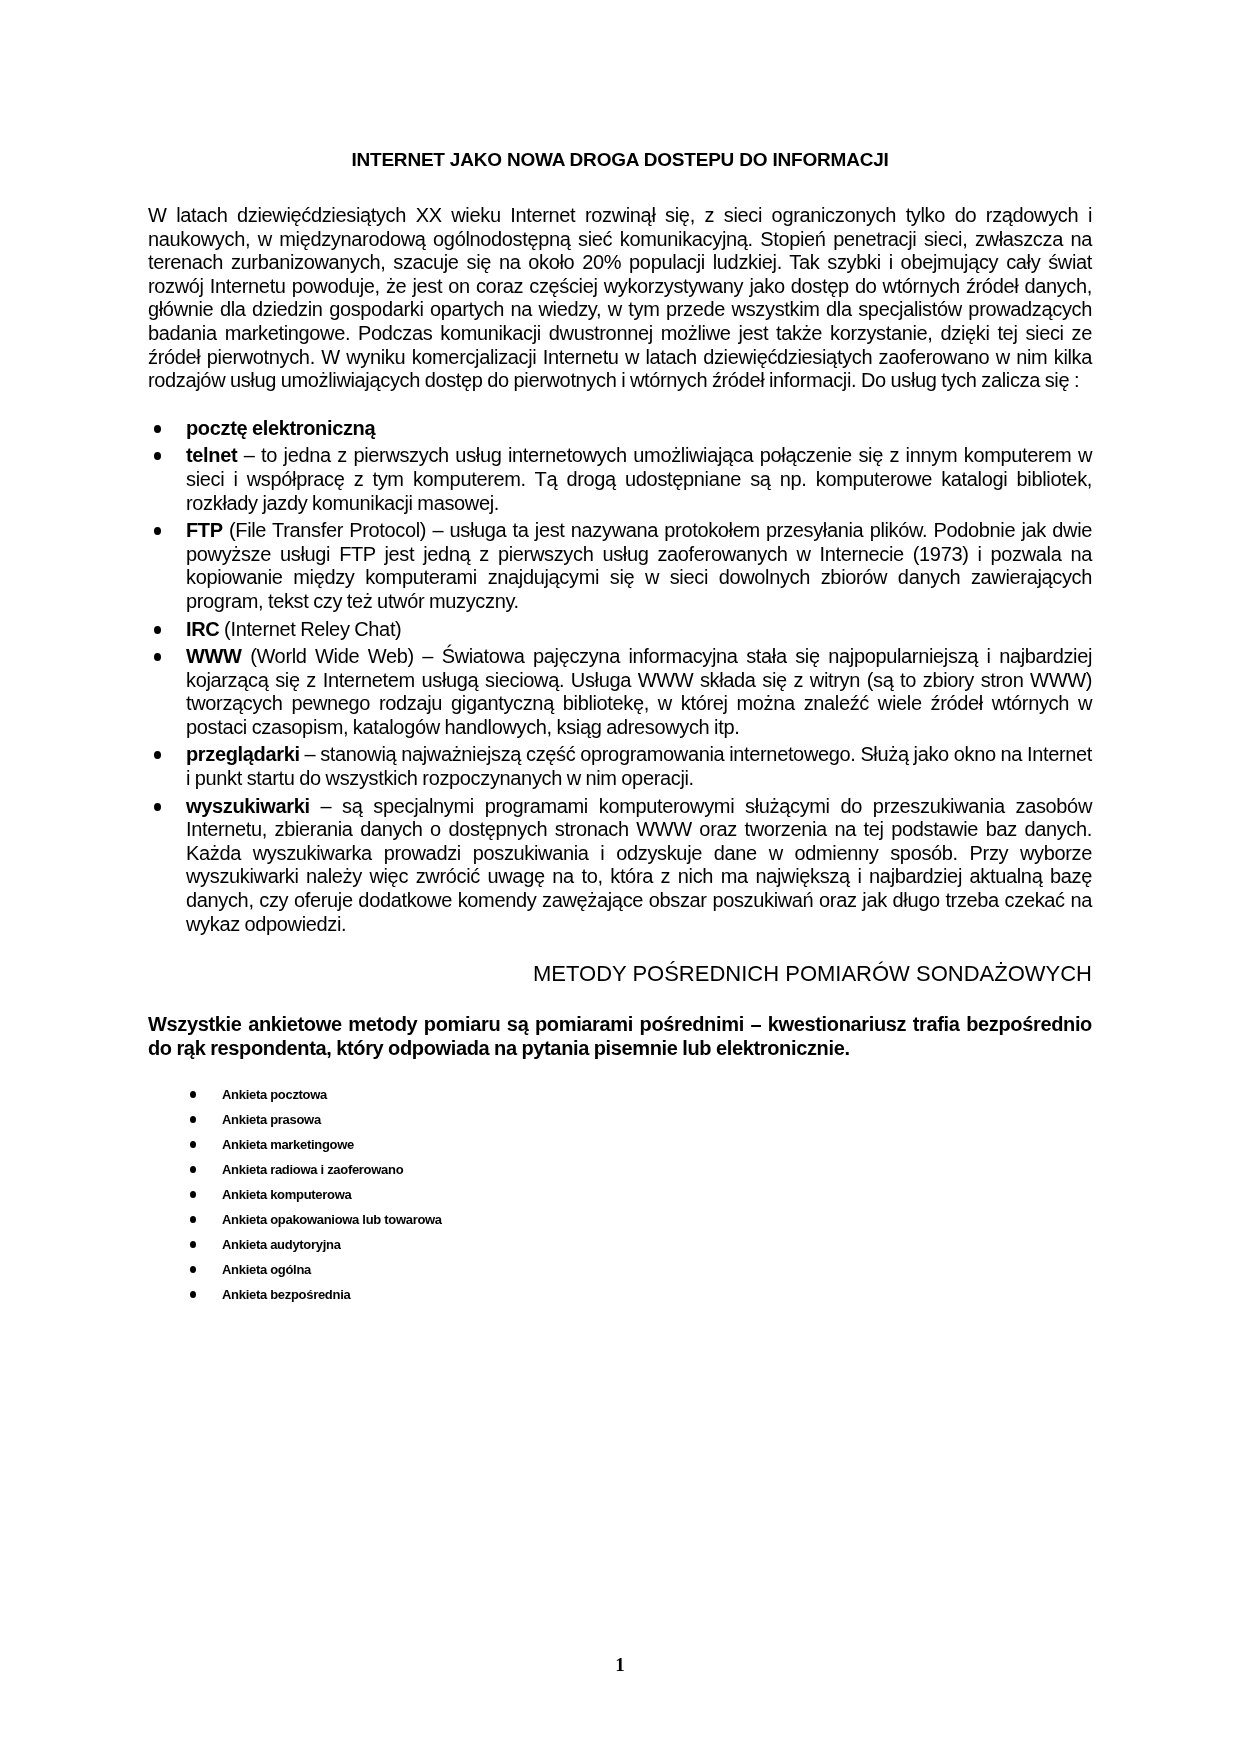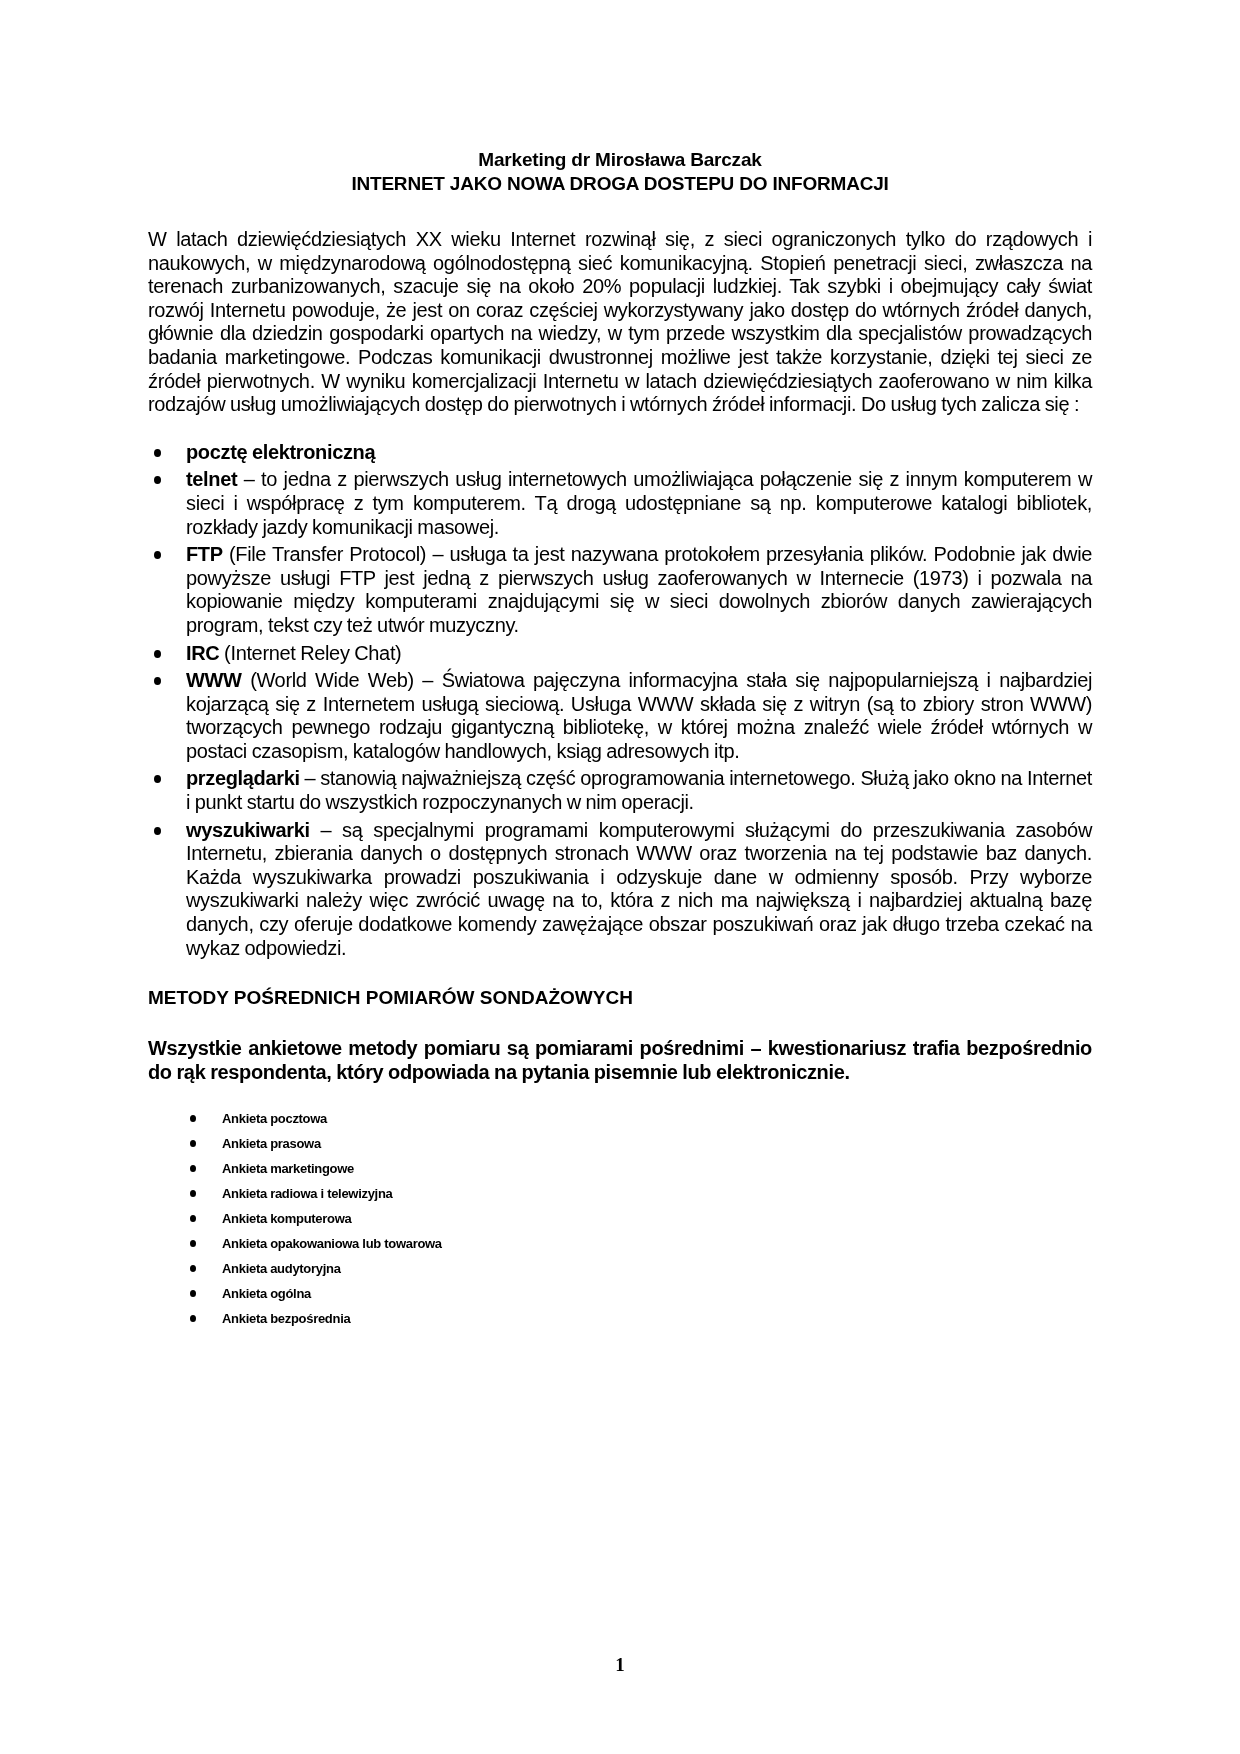--- a/index.html
+++ b/index.html
@@ -55,23 +55,23 @@
     top: 8px;
     width: 7px;
     height: 8px;
     border-radius: 50%;
     background: #000;
   }
   .term { font-weight: bold; }
   .expansion { }
   .section-heading {
     margin-top: 26px;
-    text-align: left;
-    font-weight: bold;
-    font-size: 19px;
+    text-align: right;
+    font-weight: normal;
+    font-size: 22px;
     line-height: 24px;
   }
   .section-intro { margin-top: 27px; font-weight: bold; }
   .methods {
     list-style: none;
     margin: 22px 0 0 0;
     padding: 0;
   }
   .methods li {
     position: relative;
@@ -92,21 +92,20 @@
     font-weight: bold;
     font-size: 19px;
   }
 </style>
 </head>
 <body>
 
 <div class="page">
 
   <div class="title-block">
-    <span class="title-line">Marketing dr Mirosława Barczak</span>
     <span class="title-line">INTERNET JAKO NOWA DROGA DOSTEPU DO INFORMACJI</span>
   </div>
 
   <p class="para intro">W latach dziewięćdziesiątych XX wieku Internet rozwinął się, z sieci ograniczonych tylko do rządowych i naukowych, w międzynarodową ogólnodostępną sieć komunikacyjną. Stopień penetracji sieci, zwłaszcza na terenach zurbanizowanych, szacuje się na około 20% populacji ludzkiej. Tak szybki i obejmujący cały świat rozwój Internetu powoduje, że jest on coraz częściej wykorzystywany jako dostęp do wtórnych źródeł danych, głównie dla dziedzin gospodarki opartych na wiedzy, w tym przede wszystkim dla specjalistów prowadzących badania marketingowe. Podczas komunikacji dwustronnej możliwe jest także korzystanie, dzięki tej sieci ze źródeł pierwotnych. W wyniku komercjalizacji Internetu w latach dziewięćdziesiątych zaoferowano w nim kilka rodzajów usług umożliwiających dostęp do pierwotnych i wtórnych źródeł informacji. Do usług tych zalicza się :</p>
 
   <ul class="services">
     <li>
       <span class="bullet"></span>
       <span class="term">pocztę elektroniczną</span><span class="expansion"></span><span></span>
     </li>
@@ -137,21 +136,21 @@
   </ul>
 
   <div class="section-heading">METODY POŚREDNICH POMIARÓW SONDAŻOWYCH</div>
 
   <p class="para section-intro">Wszystkie ankietowe metody pomiaru są pomiarami pośrednimi – kwestionariusz trafia bezpośrednio do rąk respondenta, który odpowiada na pytania pisemnie lub elektronicznie.</p>
 
   <ul class="methods">
     <li><span class="bullet"></span><span>Ankieta pocztowa</span></li>
     <li><span class="bullet"></span><span>Ankieta prasowa</span></li>
     <li><span class="bullet"></span><span>Ankieta marketingowe</span></li>
-    <li><span class="bullet"></span><span>Ankieta radiowa i telewizyjna</span></li>
+    <li><span class="bullet"></span><span>Ankieta radiowa i zaoferowano</span></li>
     <li><span class="bullet"></span><span>Ankieta komputerowa</span></li>
     <li><span class="bullet"></span><span>Ankieta opakowaniowa lub towarowa</span></li>
     <li><span class="bullet"></span><span>Ankieta audytoryjna</span></li>
     <li><span class="bullet"></span><span>Ankieta ogólna</span></li>
     <li><span class="bullet"></span><span>Ankieta bezpośrednia</span></li>
   </ul>
 
 </div>
 
 <div class="page-number">1</div>

